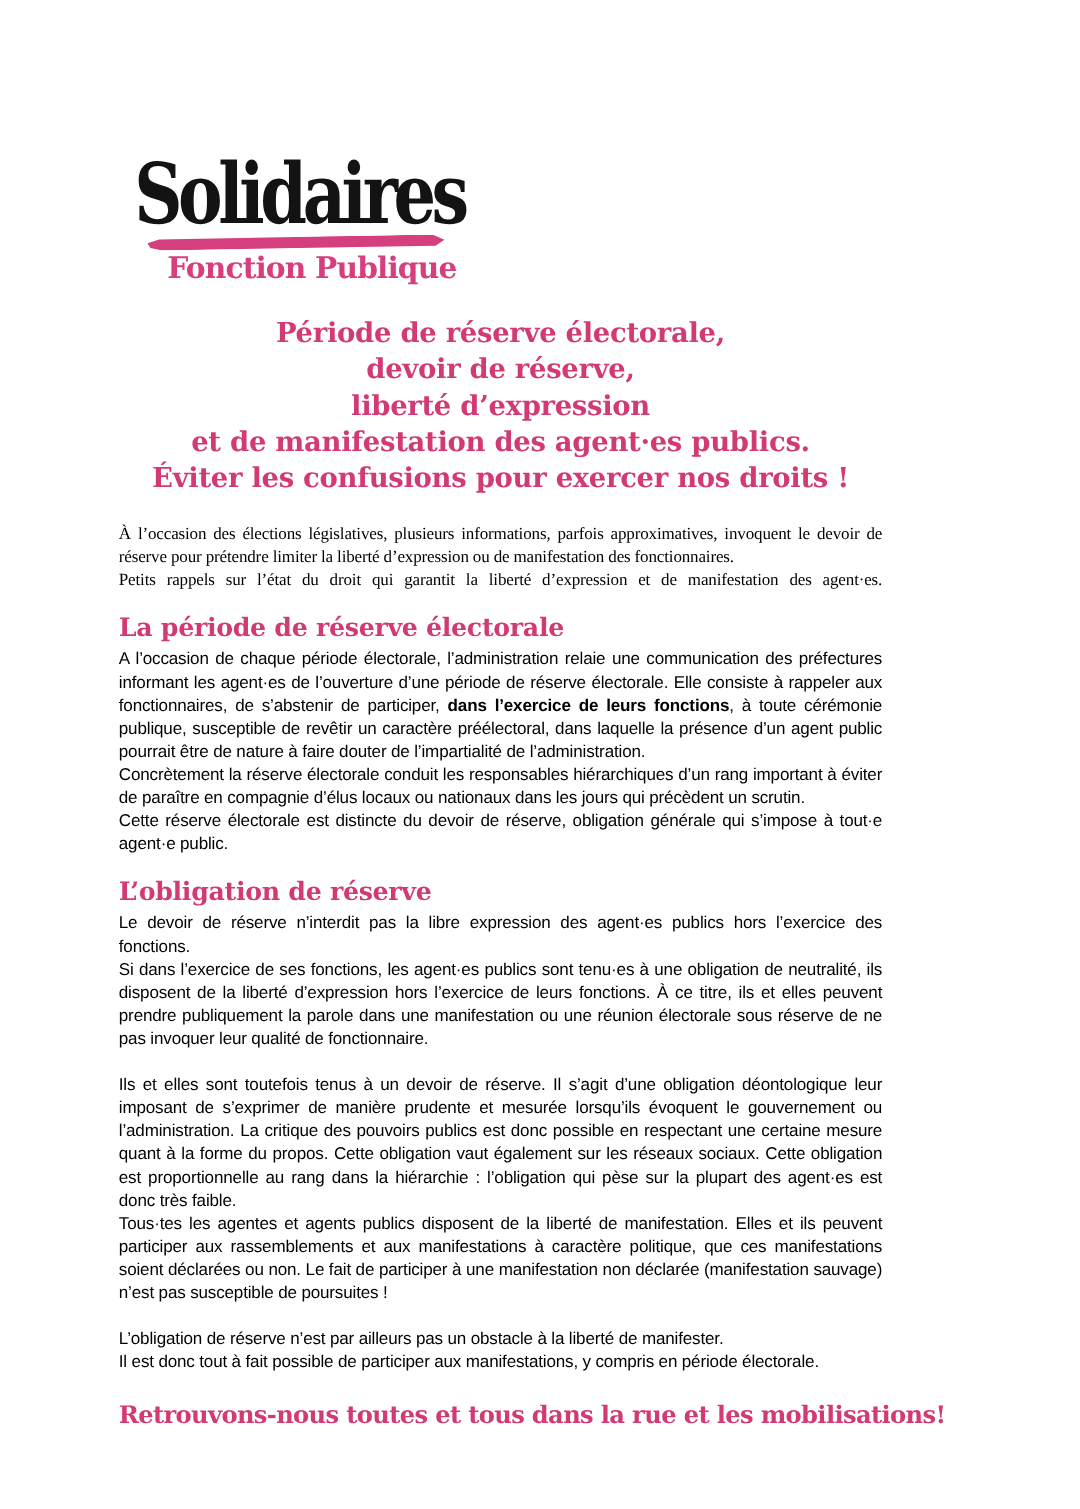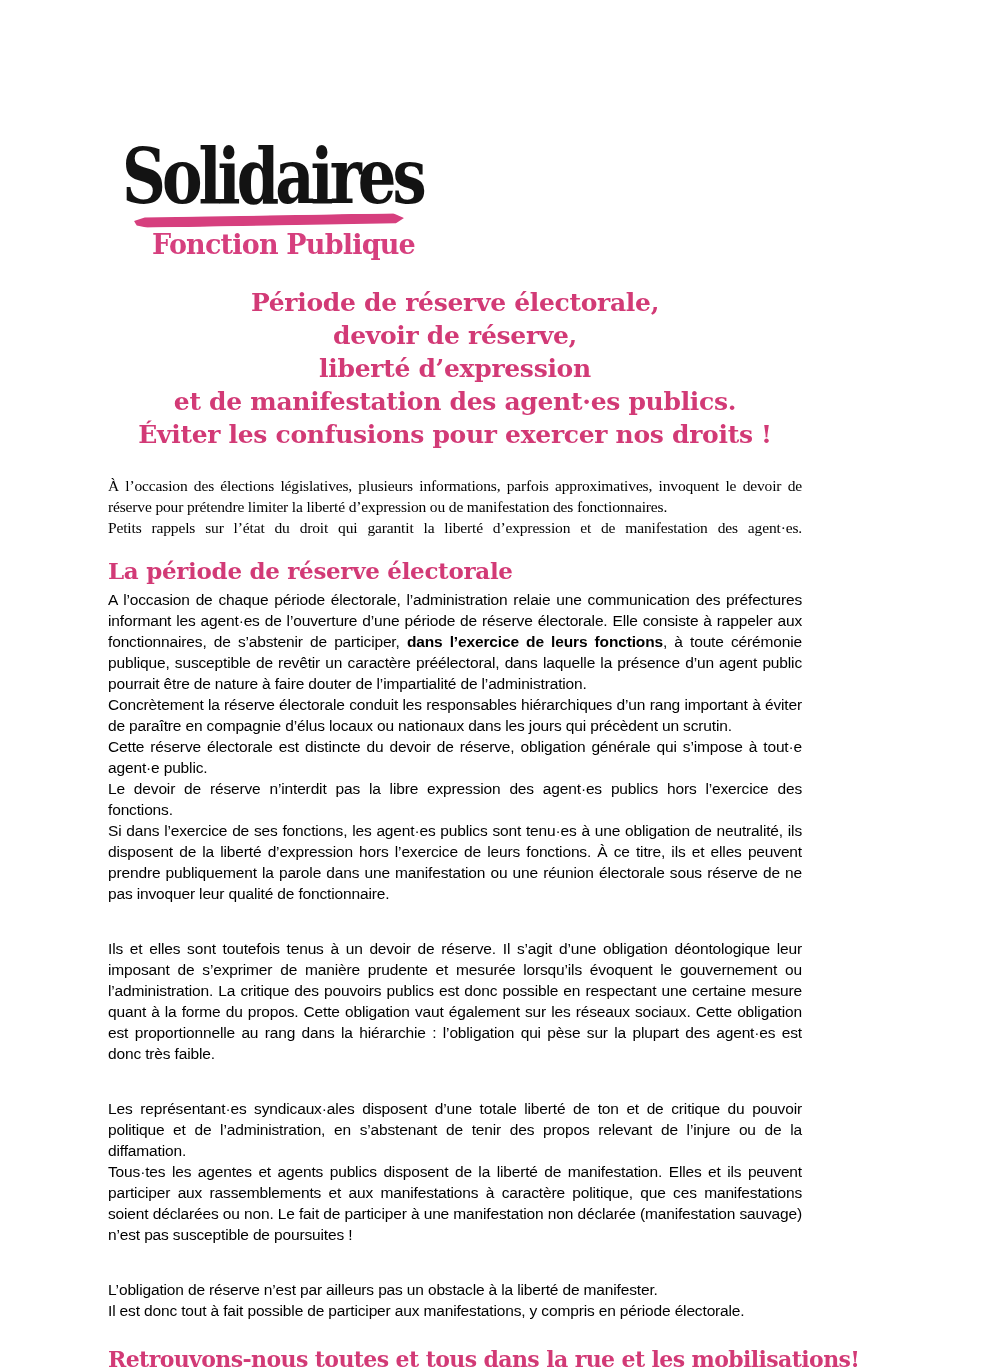--- a/index.html
+++ b/index.html
@@ -71,21 +71,21 @@
   }
   .intro { margin-top: 24px; font-family: Liberation Serif, serif; }
   .force-last { text-align-last: justify; }
   .section-heading {
     font-size: 23px;
     line-height: 26px;
     letter-spacing: -0.3px;
     margin-top: 20px;
     margin-bottom: 5px;
   }
-  .para-gap { margin-top: 34px; }
+  .para-gap { margin-top: 21px; }
 
   .footer-callout {
     margin-top: 25px;
     font-size: 22px;
     line-height: 27px;
     letter-spacing: -0.6px;
     white-space: nowrap;
   }
 </style>
 </head>
@@ -112,24 +112,24 @@
     <div class="intro">
       <p class="body-text">À l’occasion des élections législatives, plusieurs informations, parfois approximatives, invoquent le devoir de réserve pour prétendre limiter la liberté d’expression ou de manifestation des fonctionnaires.</p>
       <p class="body-text force-last">Petits rappels sur l’état du droit qui garantit la liberté d’expression et de manifestation des agent·es.</p>
     </div>
 
     <h2 class="slab section-heading">La période de réserve électorale</h2>
     <p class="body-text"><span>A l’occasion de chaque période électorale, l’administration relaie une communication des préfectures informant les agent·es de l’ouverture d’une période de réserve électorale. Elle consiste à rappeler aux fonctionnaires, de s’abstenir de participer, </span><b>dans l’exercice de leurs fonctions</b><span>, à toute cérémonie publique, susceptible de revêtir un caractère préélectoral, dans laquelle la présence d’un agent public pourrait être de nature à faire douter de l’impartialité de l’administration.</span></p>
     <p class="body-text">Concrètement la réserve électorale conduit les responsables hiérarchiques d’un rang important à éviter de paraître en compagnie d’élus locaux ou nationaux dans les jours qui précèdent un scrutin.</p>
     <p class="body-text">Cette réserve électorale est distincte du devoir de réserve, obligation générale qui s’impose à tout·e agent·e public.</p>
 
+    <h2 class="slab section-heading">L’obligation de réserve</h2>
     <p class="body-text">Le devoir de réserve n’interdit pas la libre expression des agent·es publics hors l’exercice des fonctions.</p>
     <p class="body-text">Si dans l’exercice de ses fonctions, les agent·es publics sont tenu·es à une obligation de neutralité, ils disposent de la liberté d’expression hors l’exercice de leurs fonctions. À ce titre, ils et elles peuvent prendre publiquement la parole dans une manifestation ou une réunion électorale sous réserve de ne pas invoquer leur qualité de fonctionnaire.</p>
     <p class="body-text para-gap">Ils et elles sont toutefois tenus à un devoir de réserve. Il s’agit d’une obligation déontologique leur imposant de s’exprimer de manière prudente et mesurée lorsqu’ils évoquent le gouvernement ou l’administration. La critique des pouvoirs publics est donc possible en respectant une certaine mesure quant à la forme du propos. Cette obligation vaut également sur les réseaux sociaux. Cette obligation est proportionnelle au rang dans la hiérarchie : l’obligation qui pèse sur la plupart des agent·es est donc très faible.</p>
-    <p class="body-text para-gap">Les représentant·es syndicaux·ales disposent d’une totale liberté de ton et de critique du pouvoir politique et de l’administration, en s’abstenant de tenir des propos relevant de l’injure ou de la diffamation.</p>
     <p class="body-text">Tous·tes les agentes et agents publics disposent de la liberté de manifestation. Elles et ils peuvent participer aux rassemblements et aux manifestations à caractère politique, que ces manifestations soient déclarées ou non. Le fait de participer à une manifestation non déclarée (manifestation sauvage) n’est pas susceptible de poursuites !</p>
     <p class="body-text para-gap">L’obligation de réserve n’est par ailleurs pas un obstacle à la liberté de manifester.</p>
     <p class="body-text">Il est donc tout à fait possible de participer aux manifestations, y compris en période électorale.</p>
 
     <div class="slab footer-callout">Retrouvons-nous toutes et tous dans la rue et les mobilisations!</div>
 
   </div>
 </div>
 
 </body></html>

